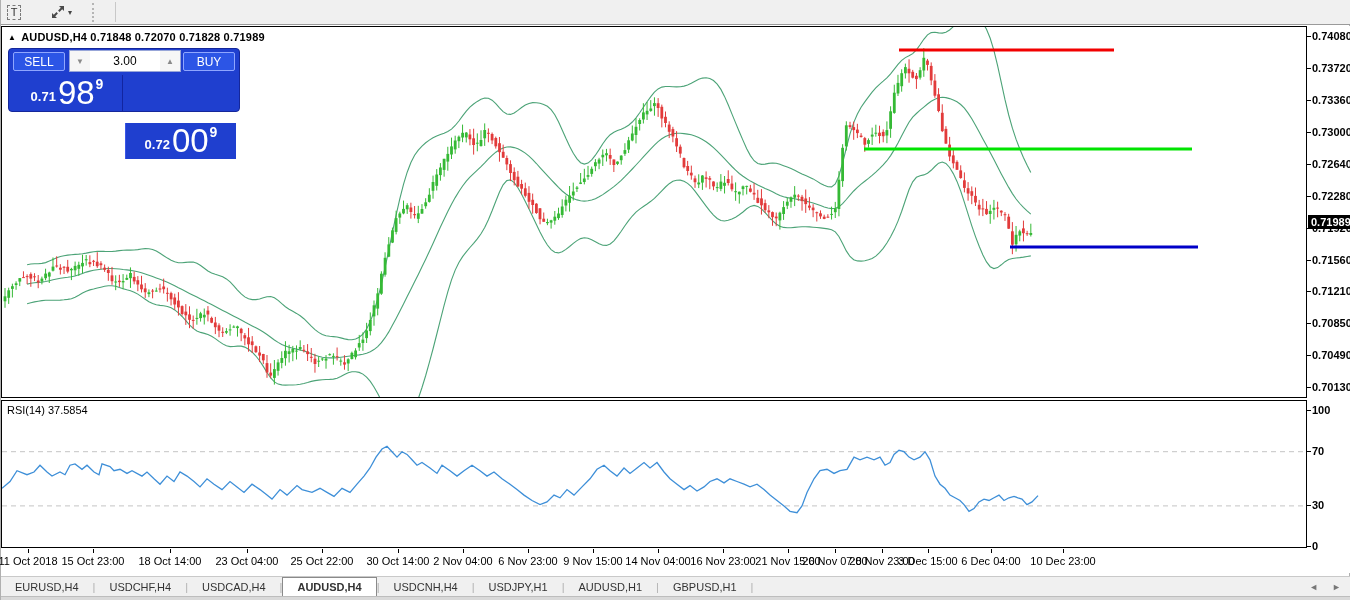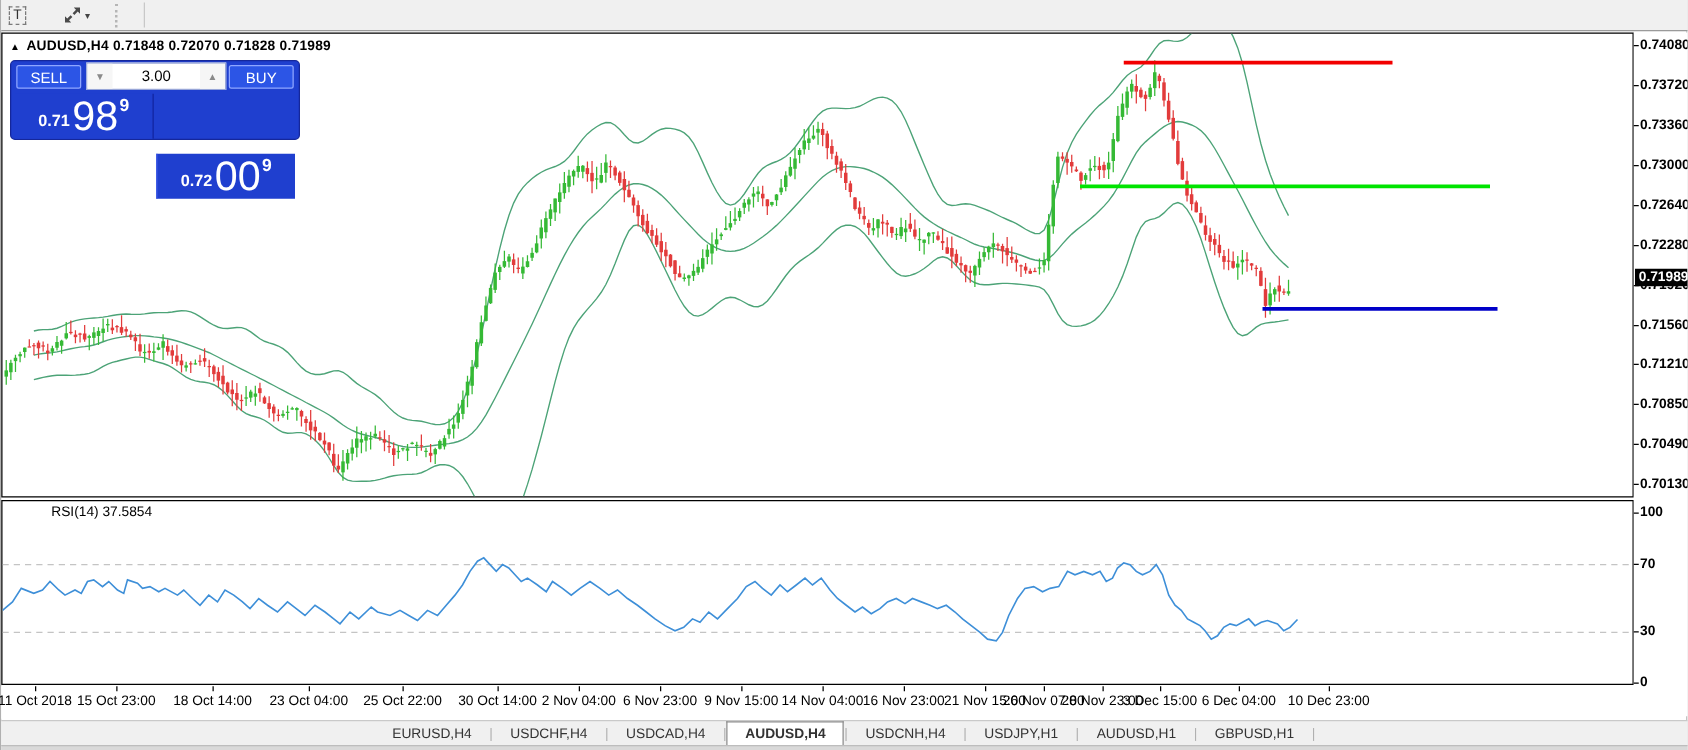--- a/index.html
+++ b/index.html
@@ -14,21 +14,21 @@
   #textToolBtn { margin-left:3px; width:20px; height:20px; display:flex; align-items:center; justify-content:center; }
   #textToolBtn .tbox { border:1px dashed #7a7a7a; font-size:11px; color:#333; padding:0 3px; line-height:13px; }
   #cursorToolBtn { margin-left:18px; display:flex; align-items:center; gap:2px; }
   .caret { font-size:8px; color:#444; }
   .grip { width:5px; height:19px; margin:0 8px 0 12px; border-left:2px dotted #b5b5b5; }
   .tsep { width:1px; height:20px; background:#c8c8c8; margin:0 4px; }
 
   
   #pricePane { position:absolute; left:0; top:26px; width:1306px; height:372px; background:#ffffff; border:1px solid #000; }
   #rsiPane   { position:absolute; left:0; top:400px; width:1306px; height:148px; background:#ffffff; border:1px solid #000; }
-  #rsiLabel  { position:absolute; left:5px; top:3px; font-size:11px; color:#000;margin-left:34px; }
+  #rsiLabel  { position:absolute; left:5px; top:3px; font-size:11px; color:#000; }
 
   
   #symHeader { position:absolute; left:6px; top:4px; font-size:11px; font-weight:700; color:#000; letter-spacing:.2px; display:flex; align-items:center; gap:5px; }
   #collapseArrow { font-size:8px; }
   #tradePanel { position:absolute; left:6px; top:21px; width:232px; height:64px; background:#1f3fcf; border:1px solid #15279a; border-radius:4px; }
   #tpRow1 { position:absolute; left:0; top:0; width:100%; height:24px; }
   .tpBtn { position:absolute; top:3px; width:52px; height:19px; background:#2c55e6; border:1px solid #8fa6ff; border-radius:2px; color:#fff; font-size:12px; font-weight:400; display:flex; align-items:center; justify-content:center; cursor:pointer; }
   #sellBtn { left:4px; } #buyBtn { right:4px; }
   #volBox { position:absolute; left:60px; top:1px; width:112px; height:22px; background:#fff; border:1px solid #98a6d8; display:flex; align-items:center; }
   .spinBtn { width:20px; height:100%; display:flex; align-items:center; justify-content:center; color:#8a8a8a; font-size:8px; cursor:pointer; background:#f6f6f6; }
@@ -45,21 +45,21 @@
   .ptick { position:absolute; left:5px; font-size:11px; font-weight:600; color:#000; white-space:nowrap; }
   .ptickmark { position:absolute; left:0; width:4px; height:1px; background:#000; }
   #priceTag { position:absolute; left:1px; width:42px; height:14px; background:#000; color:#fff; font-size:11px; font-weight:700; display:flex; align-items:center; padding-left:3px; z-index:5; }
 
   
   #timeAxis { position:absolute; left:0; top:549px; width:1306px; height:26px; background:#fff; }
   .tlabel { position:absolute; top:6px; font-size:11px; color:#000; white-space:nowrap; transform:translateX(-50%); }
   .ttick { position:absolute; top:0; width:1px; height:4px; background:#000; }
 
   
-  #tabBar { position:absolute; left:0; top:576px; width:1350px; height:20px; background:#f0f0f0; border-top:1px solid #c9c9c9; display:flex; align-items:center;flex-direction:column; }
+  #tabBar { position:absolute; left:0; top:576px; width:1350px; height:20px; background:#f0f0f0; border-top:1px solid #c9c9c9; display:flex; align-items:center; }
   .tab { height:20px; display:flex; align-items:center; padding:0 14px; font-size:11px; color:#333; cursor:pointer; }
   .tab.active { background:#ffffff; border:1px solid #8a8a8a; border-bottom:none; font-weight:700; }
   .tabsep { color:#b0b0b0; font-size:11px; }
   #tabArrows { margin-left:auto; margin-right:10px; display:flex; gap:14px; color:#777; font-size:9px; }
   #tabArrows span { cursor:pointer; }
   #statusStrip { position:absolute; left:0; top:596px; width:1350px; height:4px; background:#d9d9d9; border-top:1px solid #bdbdbd; }
 </style>
 </head>
 <body>
 

